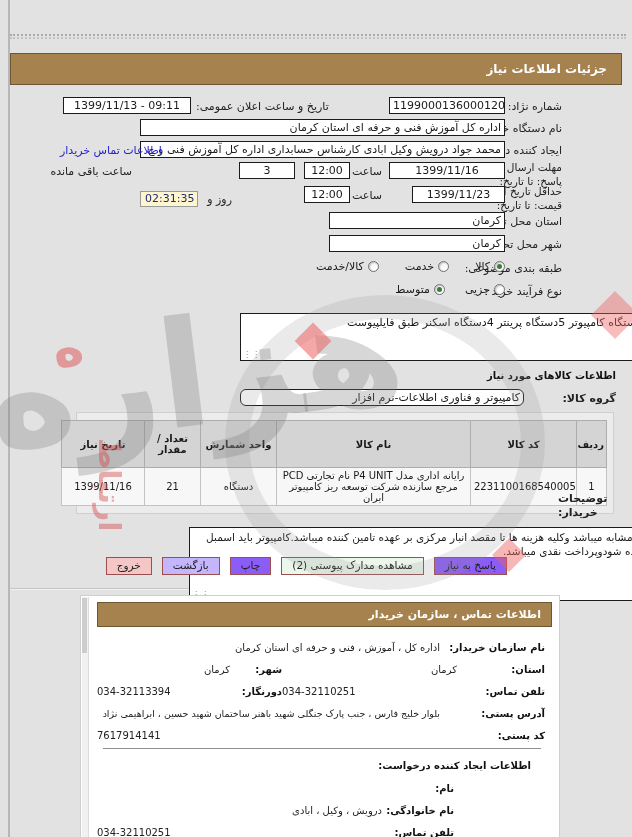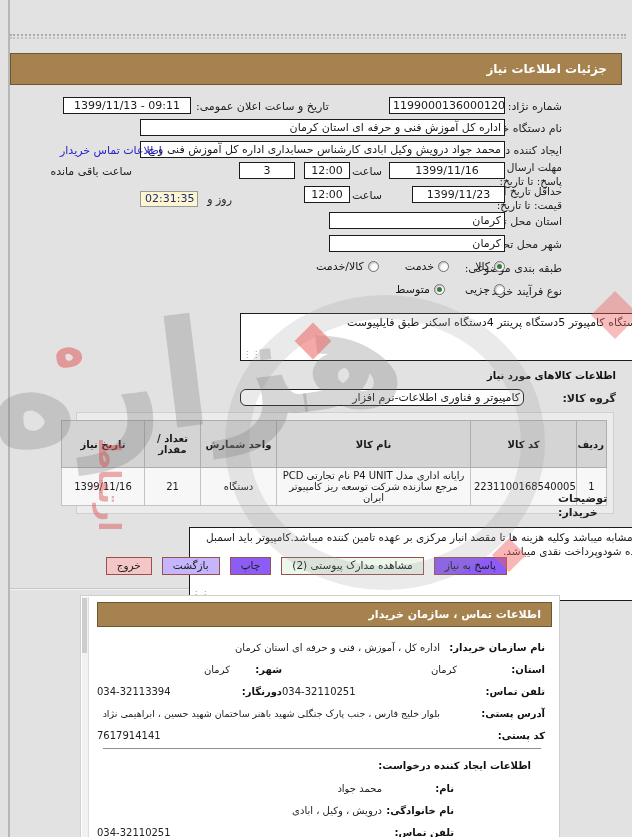--- a/index.html
+++ b/index.html
@@ -283,21 +283,20 @@
   </div>
 
   <div style="position:absolute; left:22px; right:18px; top:152px; border-top:1px solid #8f8f8f;"></div>
 
   <div class="cp-row" style="top:164px; right:28px;">
     <span class="lab">اطلاعات ایجاد کننده درخواست:</span>
   </div>
 
   <div class="cp-row creator-grid" style="top:187px; right:105px;">
     <span class="lab">نام:</span>
-    <span class="val">محمد جواد</span>
   </div>
 
   <div class="cp-row creator-grid" style="top:209px; right:105px;">
     <span class="lab">نام خانوادگی:</span>
     <span class="val">درویش ، وکیل ، ابادی</span>
   </div>
 
   <div class="cp-row creator-grid" style="top:231px; right:105px;">
     <span class="lab">تلفن تماس:</span>
     <span class="val num">034-32110251</span>

